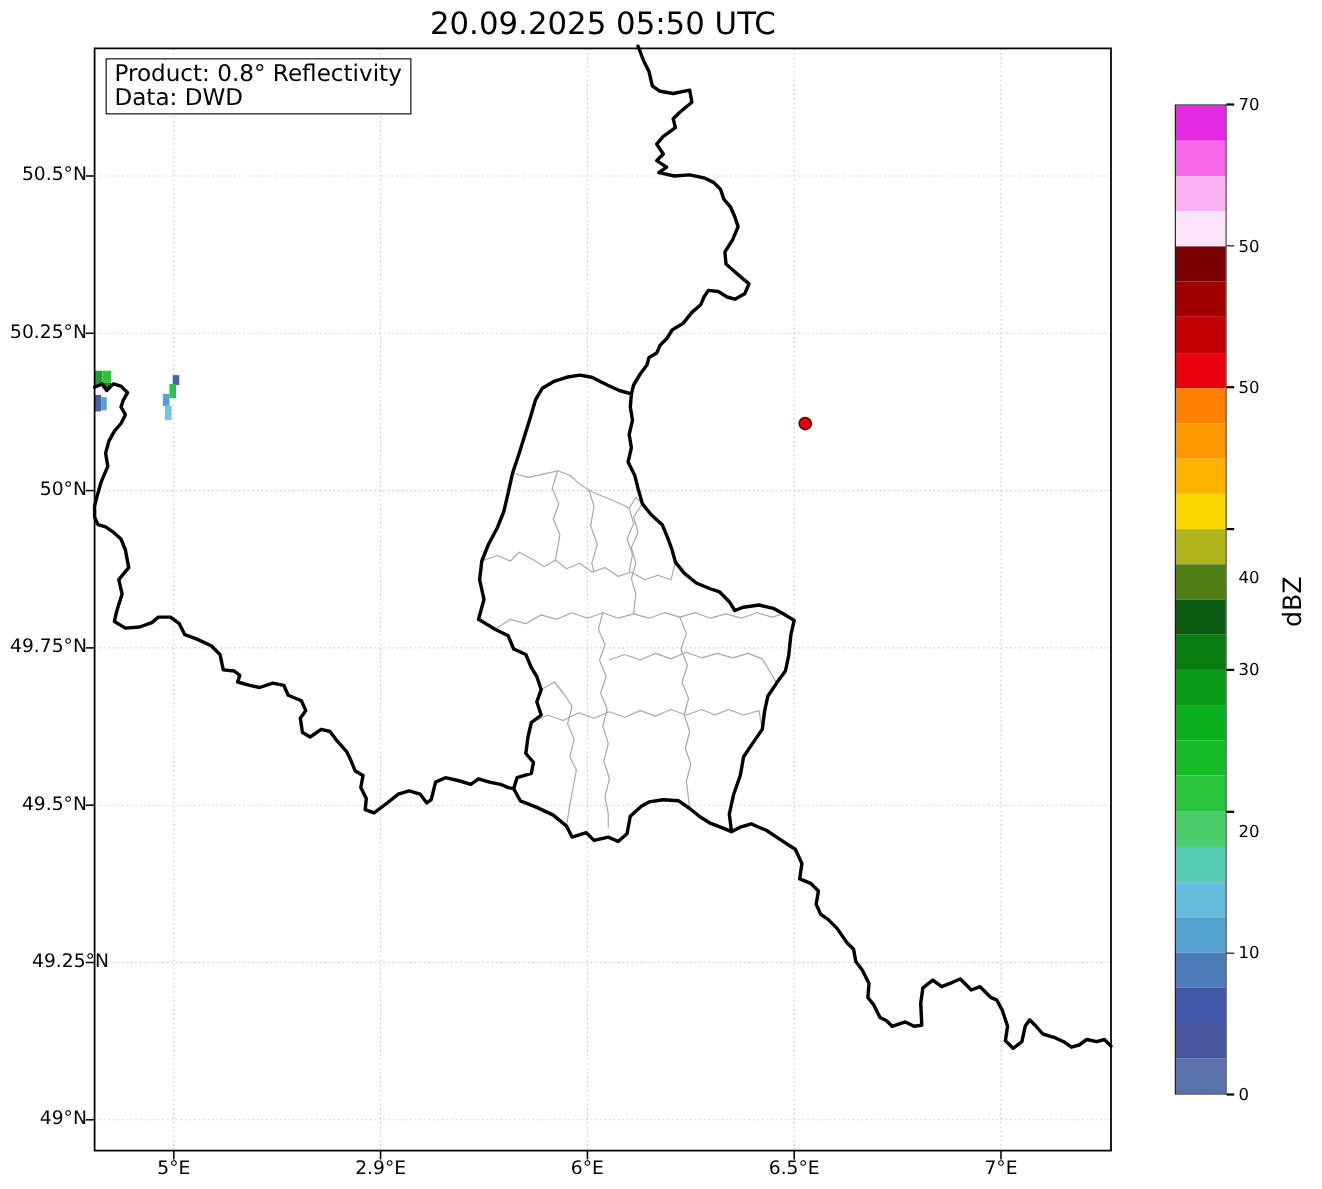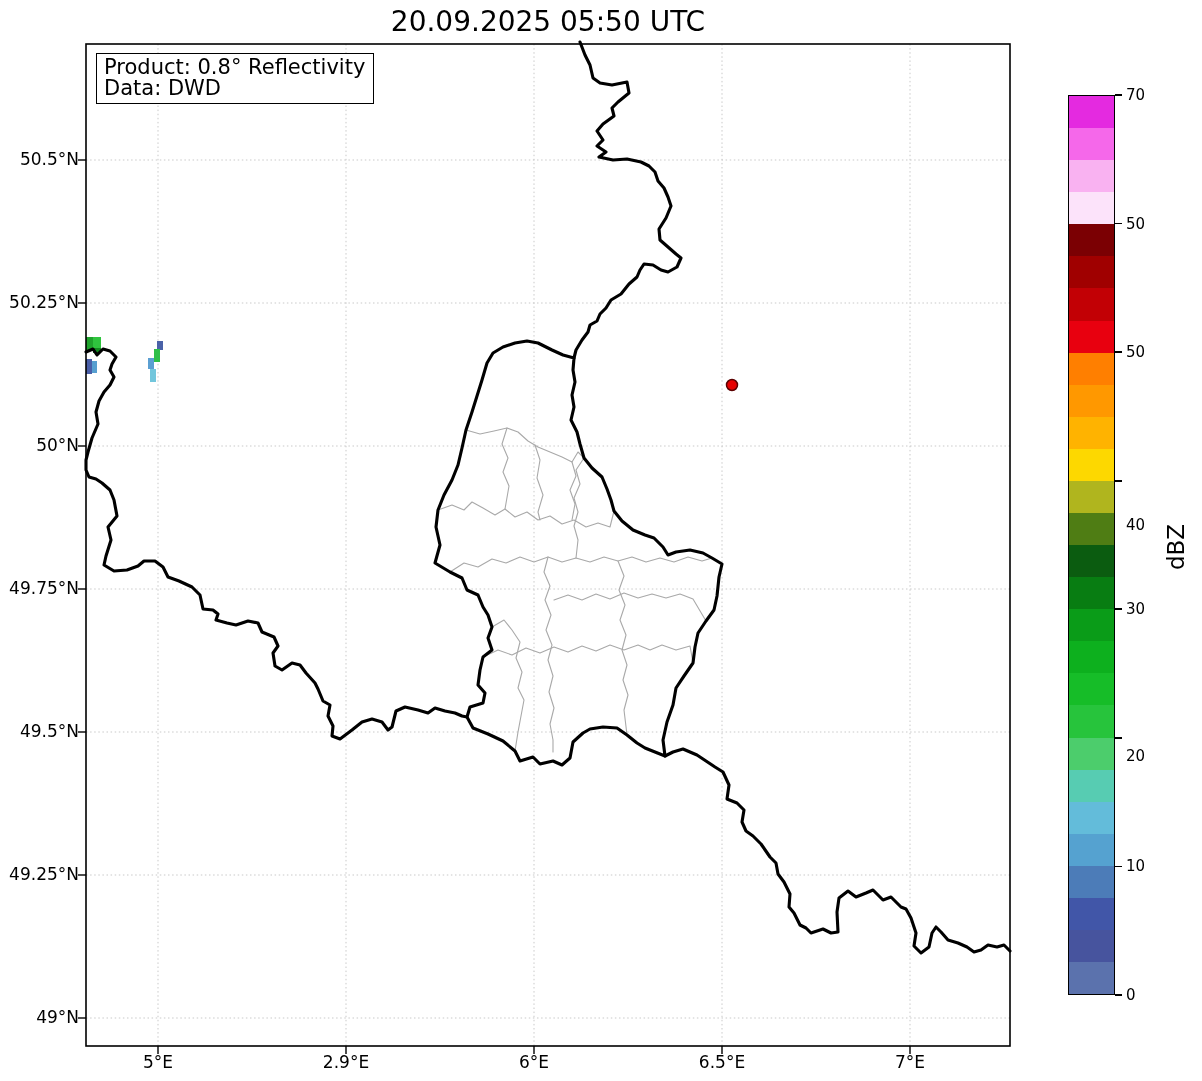--- a/index.html
+++ b/index.html
@@ -110,21 +110,21 @@
       <div class="xt" style="left: 489px;">6°E</div>
       <div class="xt" style="left: 677px;">6.5°E</div>
       <div class="xt" style="left: 865px;">7°E</div>
     </div>
   <div id="ylabels">
       <div class="yt" style="top: 149px;">50.5°N</div>
       <div class="yt" style="top: 292px;">50.25°N</div>
       <div class="yt" style="top: 435px;">50°N</div>
       <div class="yt" style="top: 578px;">49.75°N</div>
       <div class="yt" style="top: 721px;">49.5°N</div>
-      <div class="yt" style="top: 864px;">49.25°N</div>
+      <div class="yt" style="top: 864px; margin-left: 20px;">49.25°N</div>
       <div class="yt" style="top: 1007px;">49°N</div>
     </div>
 
   <div class="cbar">
     <div id="cbands" style="display:flex;flex-direction:column;flex:1 1 auto;">
         <div class="band" style="background: rgb(228, 42, 224);"></div>
         <div class="band" style="background: rgb(245, 104, 234);"></div>
         <div class="band" style="background: rgb(249, 178, 241);"></div>
         <div class="band" style="background: rgb(252, 227, 250);"></div>
         <div class="band" style="background: rgb(123, 0, 3);"></div>

